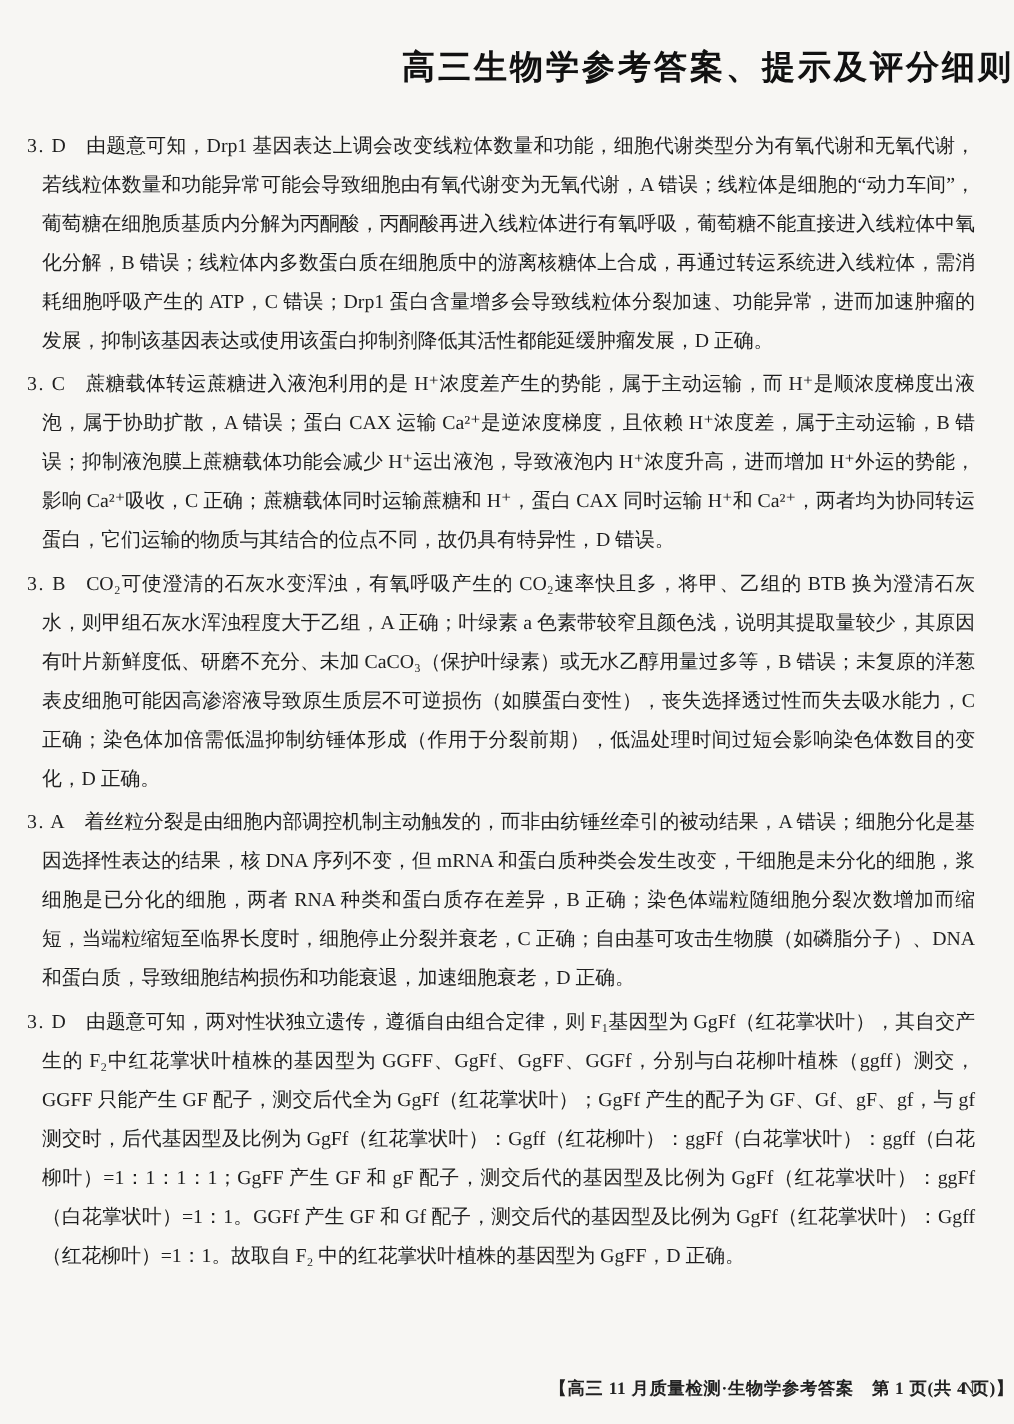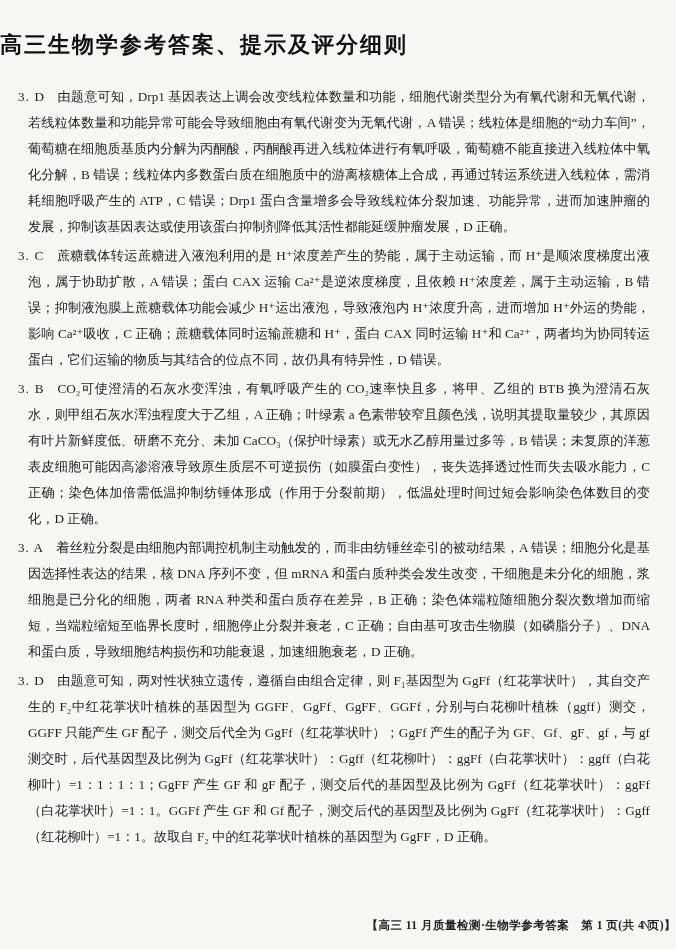--- a/index.html
+++ b/index.html
@@ -15,21 +15,21 @@
     overflow: hidden;
     position: relative;
   }
   .page {
     position: absolute;
     inset: 0;
     padding: 0;
   }
   .doc-title {
     margin: 30px 0 24px 0;
-    text-align: left;
+    text-align: right;
     font-family: "Liberation Sans", "DejaVu Sans", sans-serif;
     font-weight: 700;
     font-size: 22px;
     letter-spacing: 2px;
     color: #111;
   }
   .answers {
     margin: 0 26px 0 18px;
     font-size: 13.2px;
     line-height: 26px;

